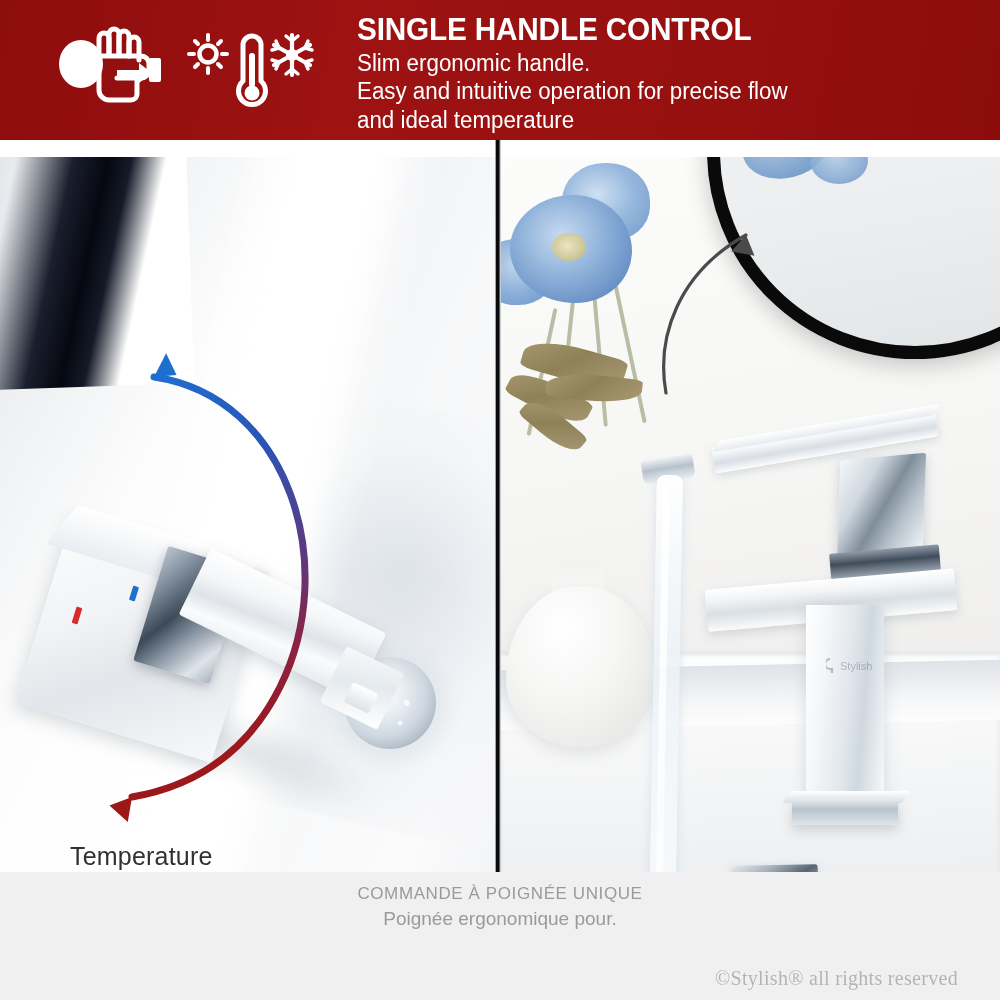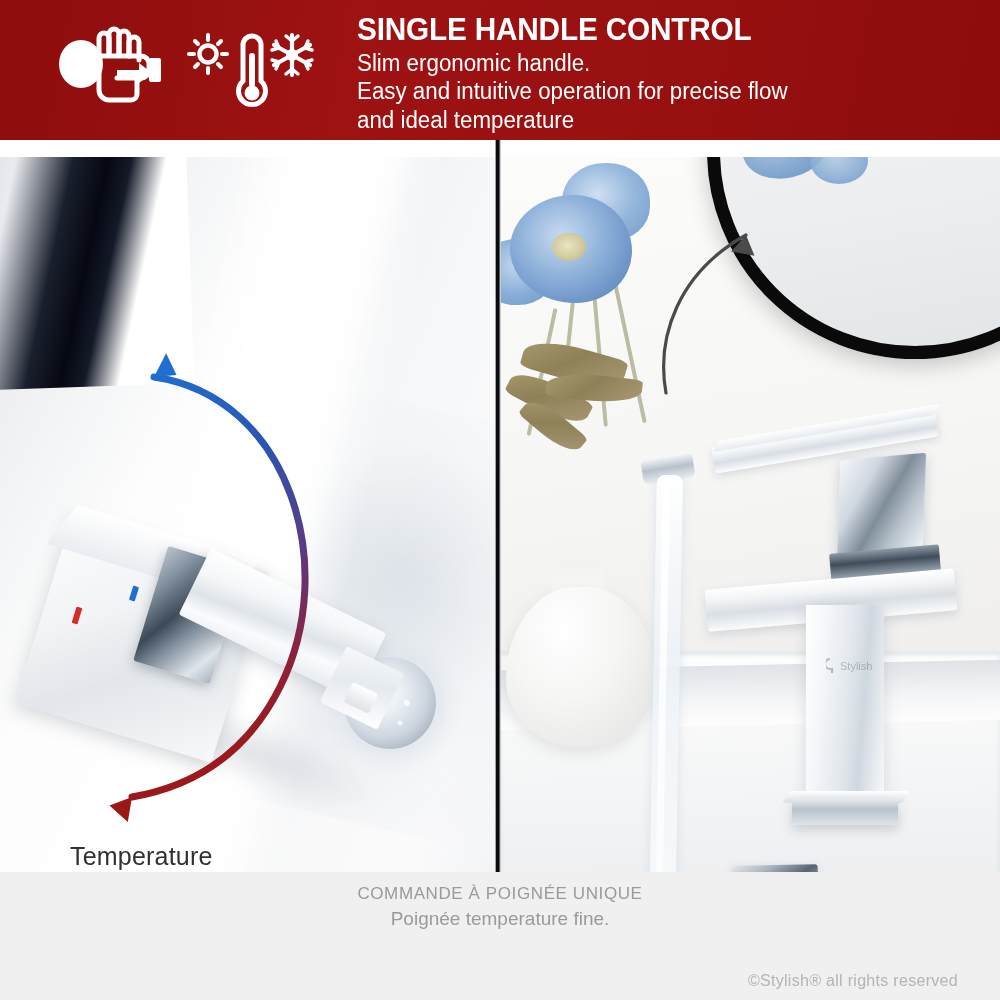--- a/index.html
+++ b/index.html
@@ -347,21 +347,21 @@
   }
   .footer-fr{
     position:absolute;left:0;top:10px;width:1000px;text-align:center;
     color:#9a9a9a;
   }
   .fr-1{font-size:17px;line-height:24px;letter-spacing:.6px;}
   .fr-2{font-size:19px;line-height:25px;}
   .fr-3{font-size:19px;line-height:27px;}
   .footer-copy{
     position:absolute;right:42px;bottom:10px;
-    font-size:16px;color:#b4b4b4;letter-spacing:.3px;
+    font-size:20px;color:#b4b4b4;letter-spacing:.3px;font-family:Liberation Serif, serif;
   }
 </style>
 </head>
 <body>
 
 <div class="page">
 
   <div class="header">
 
     <div class="header-icons">
@@ -532,18 +532,18 @@
       <div class="r-slot-in"></div>
 
     </div>
 
     <div class="divider"></div>
   </div>
 
   <div class="footer">
     <div class="footer-fr">
       <div class="fr-1">COMMANDE À POIGNÉE UNIQUE</div>
-      <div class="fr-2">Poignée temperature fine.</div>
+      <div class="fr-2">Poignée ergonomique pour.</div>
     </div>
     <div class="footer-copy">©Stylish® all rights reserved</div>
   </div>
 
 </div>
 
 </body></html>

